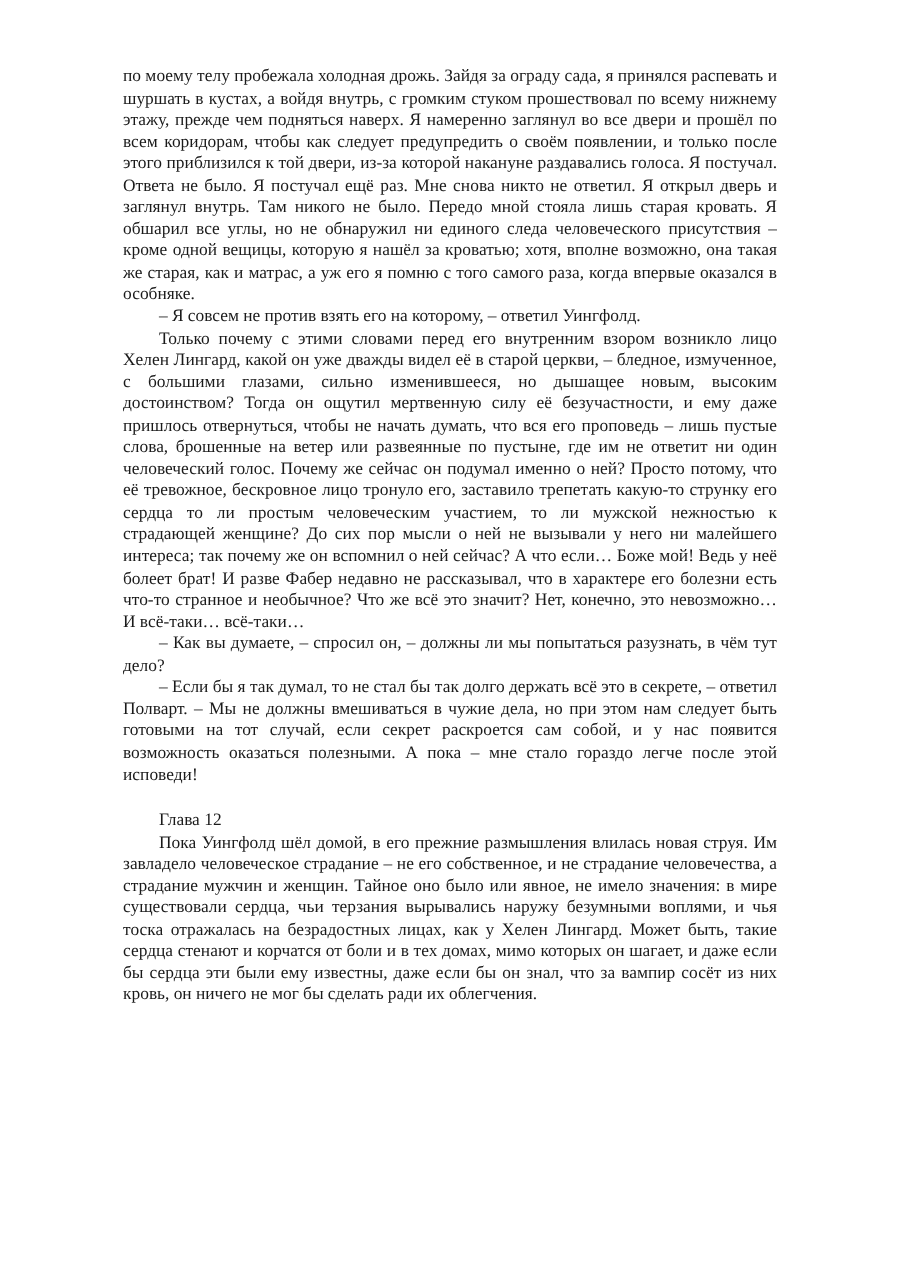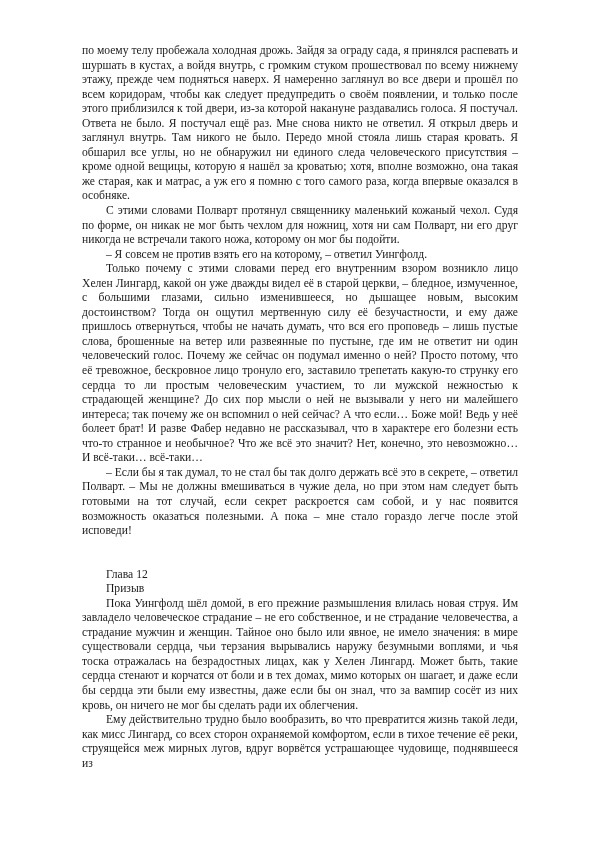--- a/index.html
+++ b/index.html
@@ -32,21 +32,21 @@
     text-align: justify;
     text-indent: 24px;
     hyphens: manual;
     word-spacing: -0.1px;
     letter-spacing: 0.01px;
   }
   p.no-indent {
     text-indent: 0;
   }
   .chapter-block {
-    margin-top: 29px;
+    margin-top: 16px;
     margin-bottom: 0;
   }
   .chapter-line {
     margin: 0;
     font-size: 11.6px;
     line-height: 14.55px;
     text-align: left;
     text-indent: 24px;
   }
   .after-chapter {
@@ -54,33 +54,31 @@
   }
 </style>
 </head>
 <body>
 
 <div id="page">
   <div id="text-column">
 
     <p class="body-par no-indent">по моему телу пробежала холодная дрожь. Зайдя за ограду сада, я принялся распевать и шуршать в кустах, а войдя внутрь, с громким стуком прошествовал по всему нижнему этажу, прежде чем подняться наверх. Я намеренно заглянул во все двери и прошёл по всем коридорам, чтобы как следует предупредить о своём появлении, и только после этого приблизился к той двери, из-за которой накануне раздавались голоса. Я постучал. Ответа не было. Я постучал ещё раз. Мне снова никто не ответил. Я открыл дверь и заглянул внутрь. Там никого не было. Передо мной стояла лишь старая кровать. Я обшарил все углы, но не обнаружил ни единого следа человеческого присутствия – кроме одной вещицы, которую я нашёл за кроватью; хотя, вполне возможно, она такая же старая, как и матрас, а уж его я помню с того самого раза, когда впервые оказался в особняке.</p>
 
-    <p class="body-par">С этими словами Полварт протянул священнику маленький кожаный чехол. Судя по форме, он никак не мог быть чехлом для ножниц, хотя ни сам Полварт, ни его друг никогда не встречали такого ножа, которому он мог бы подойти.</p>
 
 
     <p class="body-par">– Я совсем не против взять его на которому, – ответил Уингфолд.</p>
 
     <p class="body-par">Только почему с этими словами перед его внутренним взором возникло лицо Хелен Лингард, какой он уже дважды видел её в старой церкви, – бледное, измученное, с большими глазами, сильно изменившееся, но дышащее новым, высоким достоинством? Тогда он ощутил мертвенную силу её безучастности, и ему даже пришлось отвернуться, чтобы не начать думать, что вся его проповедь – лишь пустые слова, брошенные на ветер или развеянные по пустыне, где им не ответит ни один человеческий голос. Почему же сейчас он подумал именно о ней? Просто потому, что её тревожное, бескровное лицо тронуло его, заставило трепетать какую-то струнку его сердца то ли простым человеческим участием, то ли мужской нежностью к страдающей женщине? До сих пор мысли о ней не вызывали у него ни малейшего интереса; так почему же он вспомнил о ней сейчас? А что если… Боже мой! Ведь у неё болеет брат! И разве Фабер недавно не рассказывал, что в характере его болезни есть что-то странное и необычное? Что же всё это значит? Нет, конечно, это невозможно… И всё-таки… всё-таки…</p>
 
+    <p class="body-par">– Как вы думаете, – спросил он, – должны ли мы попытаться разузнать, в чём тут дело?</p>
 
     <p class="body-par">– Если бы я так думал, то не стал бы так долго держать всё это в секрете, – ответил Полварт. – Мы не должны вмешиваться в чужие дела, но при этом нам следует быть готовыми на тот случай, если секрет раскроется сам собой, и у нас появится возможность оказаться полезными. А пока – мне стало гораздо легче после этой исповеди!</p>
 
     <div class="chapter-block">
       <p class="chapter-line">Глава 12</p>
-      <p class="chapter-line">Призыв</p>
     </div>
 
     <p class="body-par after-chapter">Пока Уингфолд шёл домой, в его прежние размышления влилась новая струя. Им завладело человеческое страдание – не его собственное, и не страдание человечества, а страдание мужчин и женщин. Тайное оно было или явное, не имело значения: в мире существовали сердца, чьи терзания вырывались наружу безумными воплями, и чья тоска отражалась на безрадостных лицах, как у Хелен Лингард. Может быть, такие сердца стенают и корчатся от боли и в тех домах, мимо которых он шагает, и даже если бы сердца эти были ему известны, даже если бы он знал, что за вампир сосёт из них кровь, он ничего не мог бы сделать ради их облегчения.</p>
 
-    <p class="body-par">Ему действительно трудно было вообразить, во что превратится жизнь такой леди, как мисс Лингард, со всех сторон охраняемой комфортом, если в тихое течение её реки, струящейся меж мирных лугов, вдруг ворвётся устрашающее чудовище, поднявшееся из</p>
 
   </div>
 </div>
 
 </body></html>

